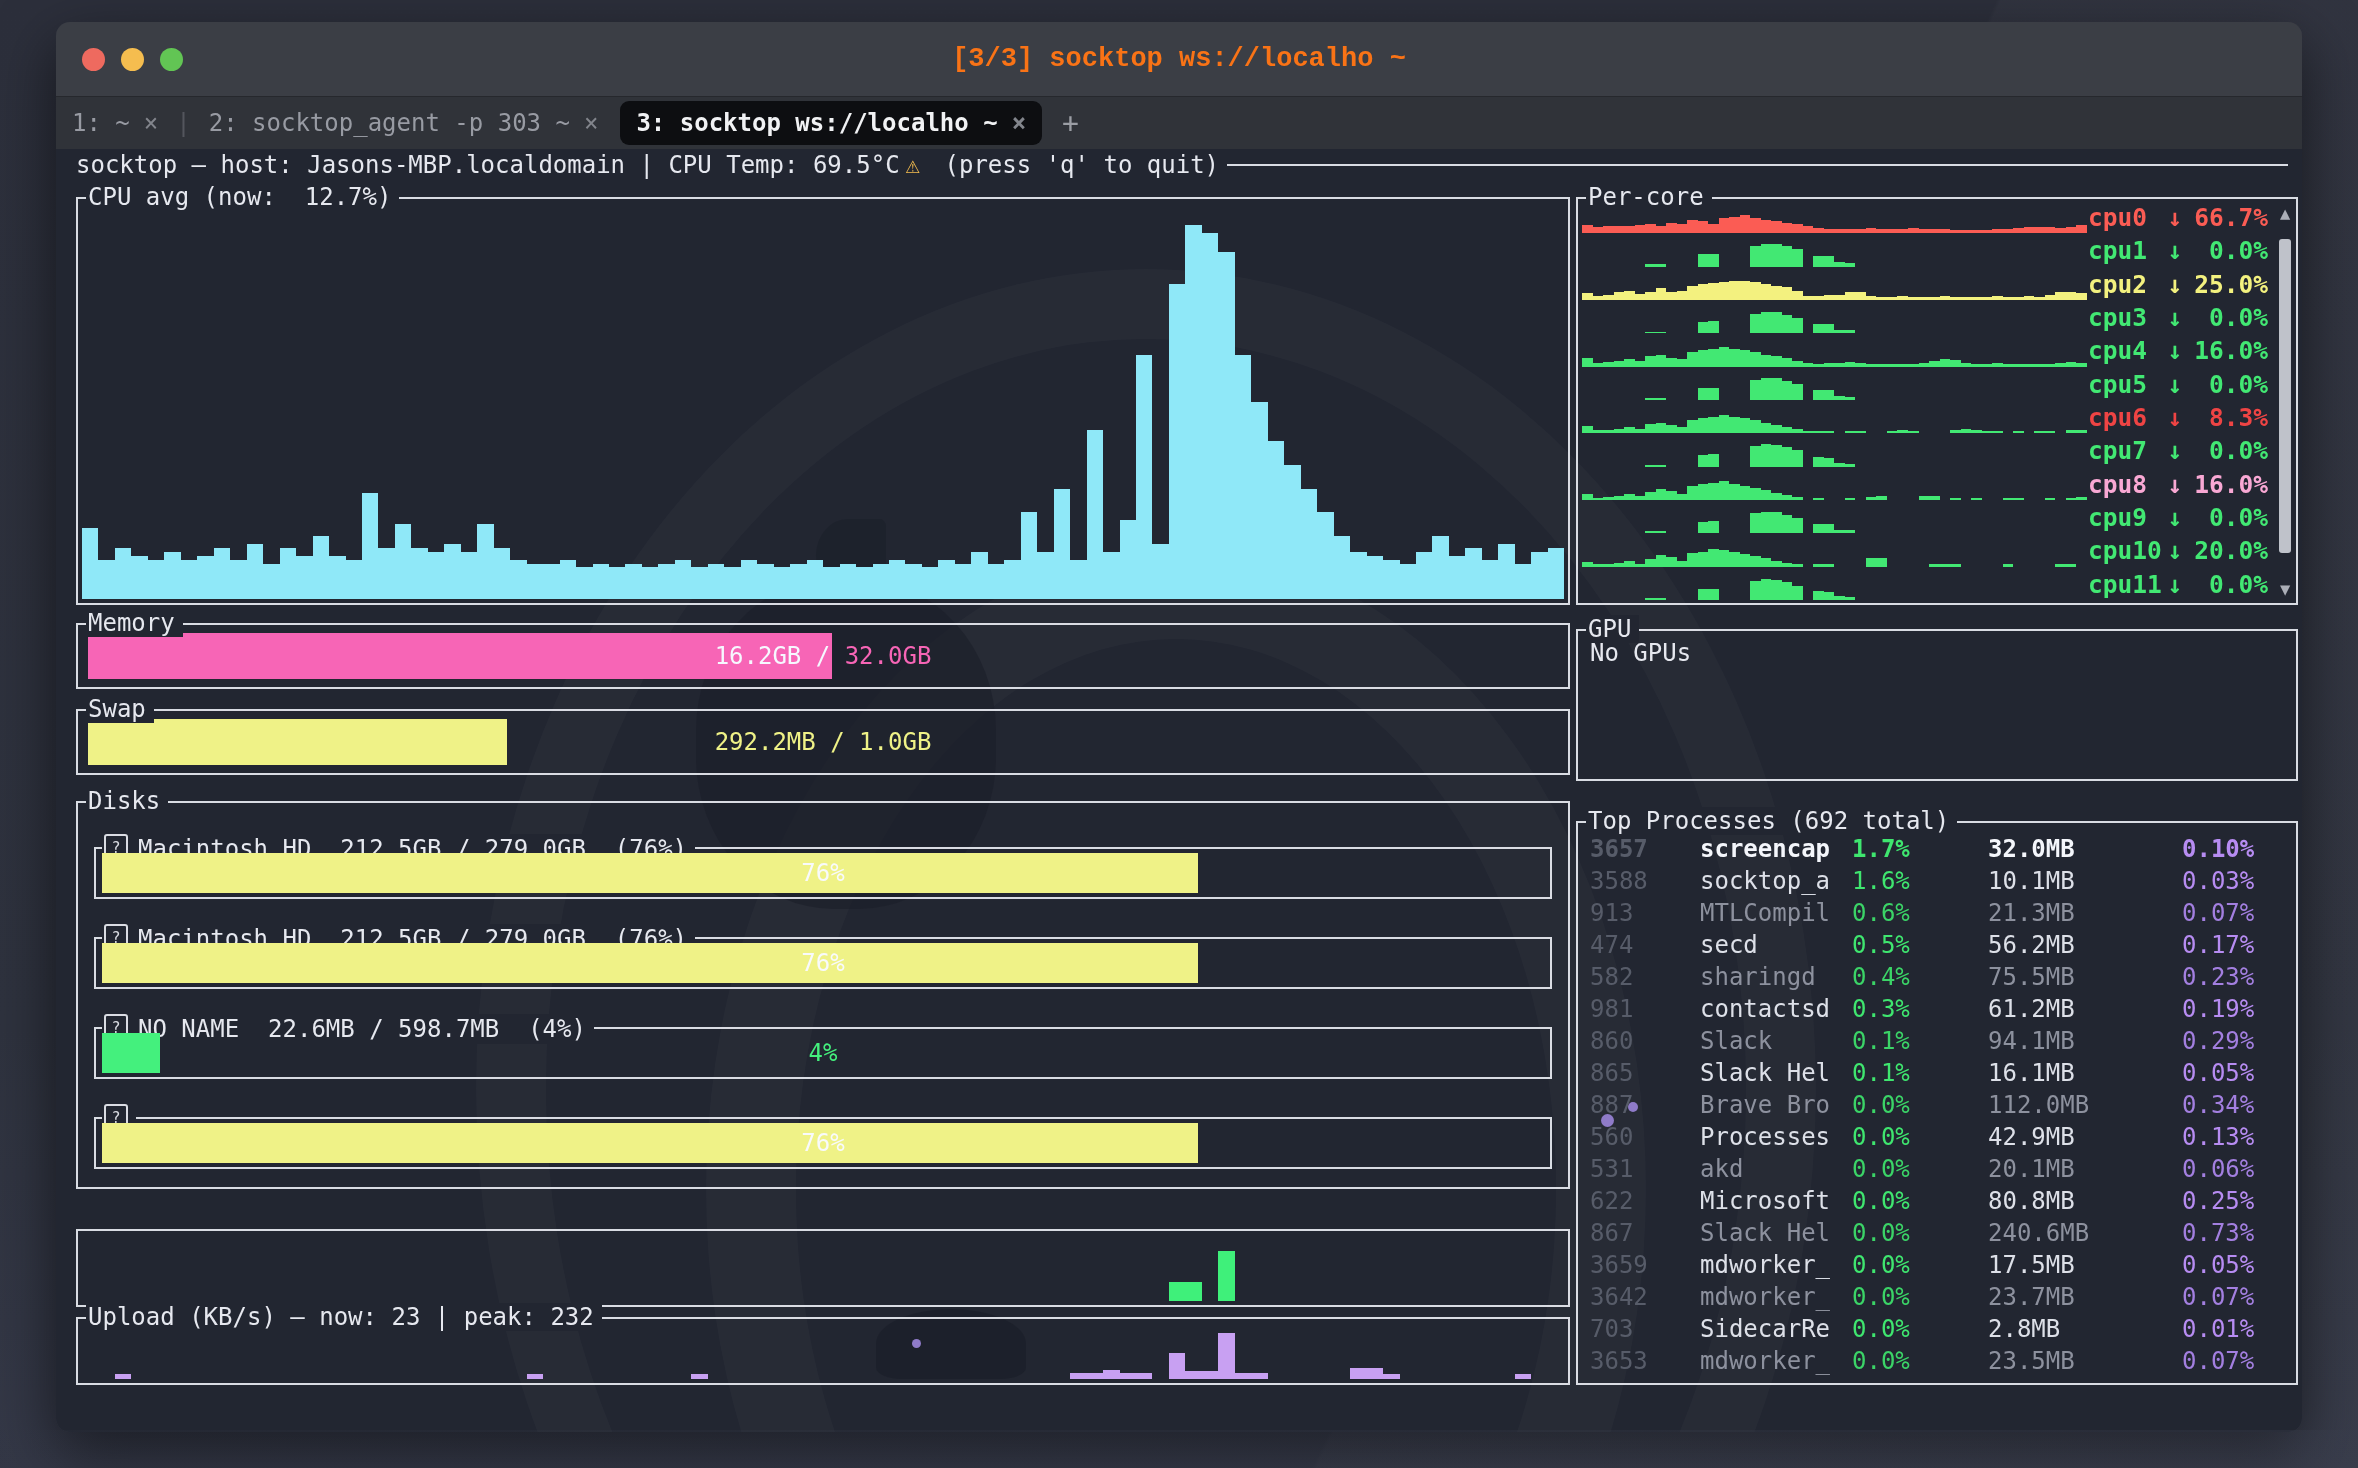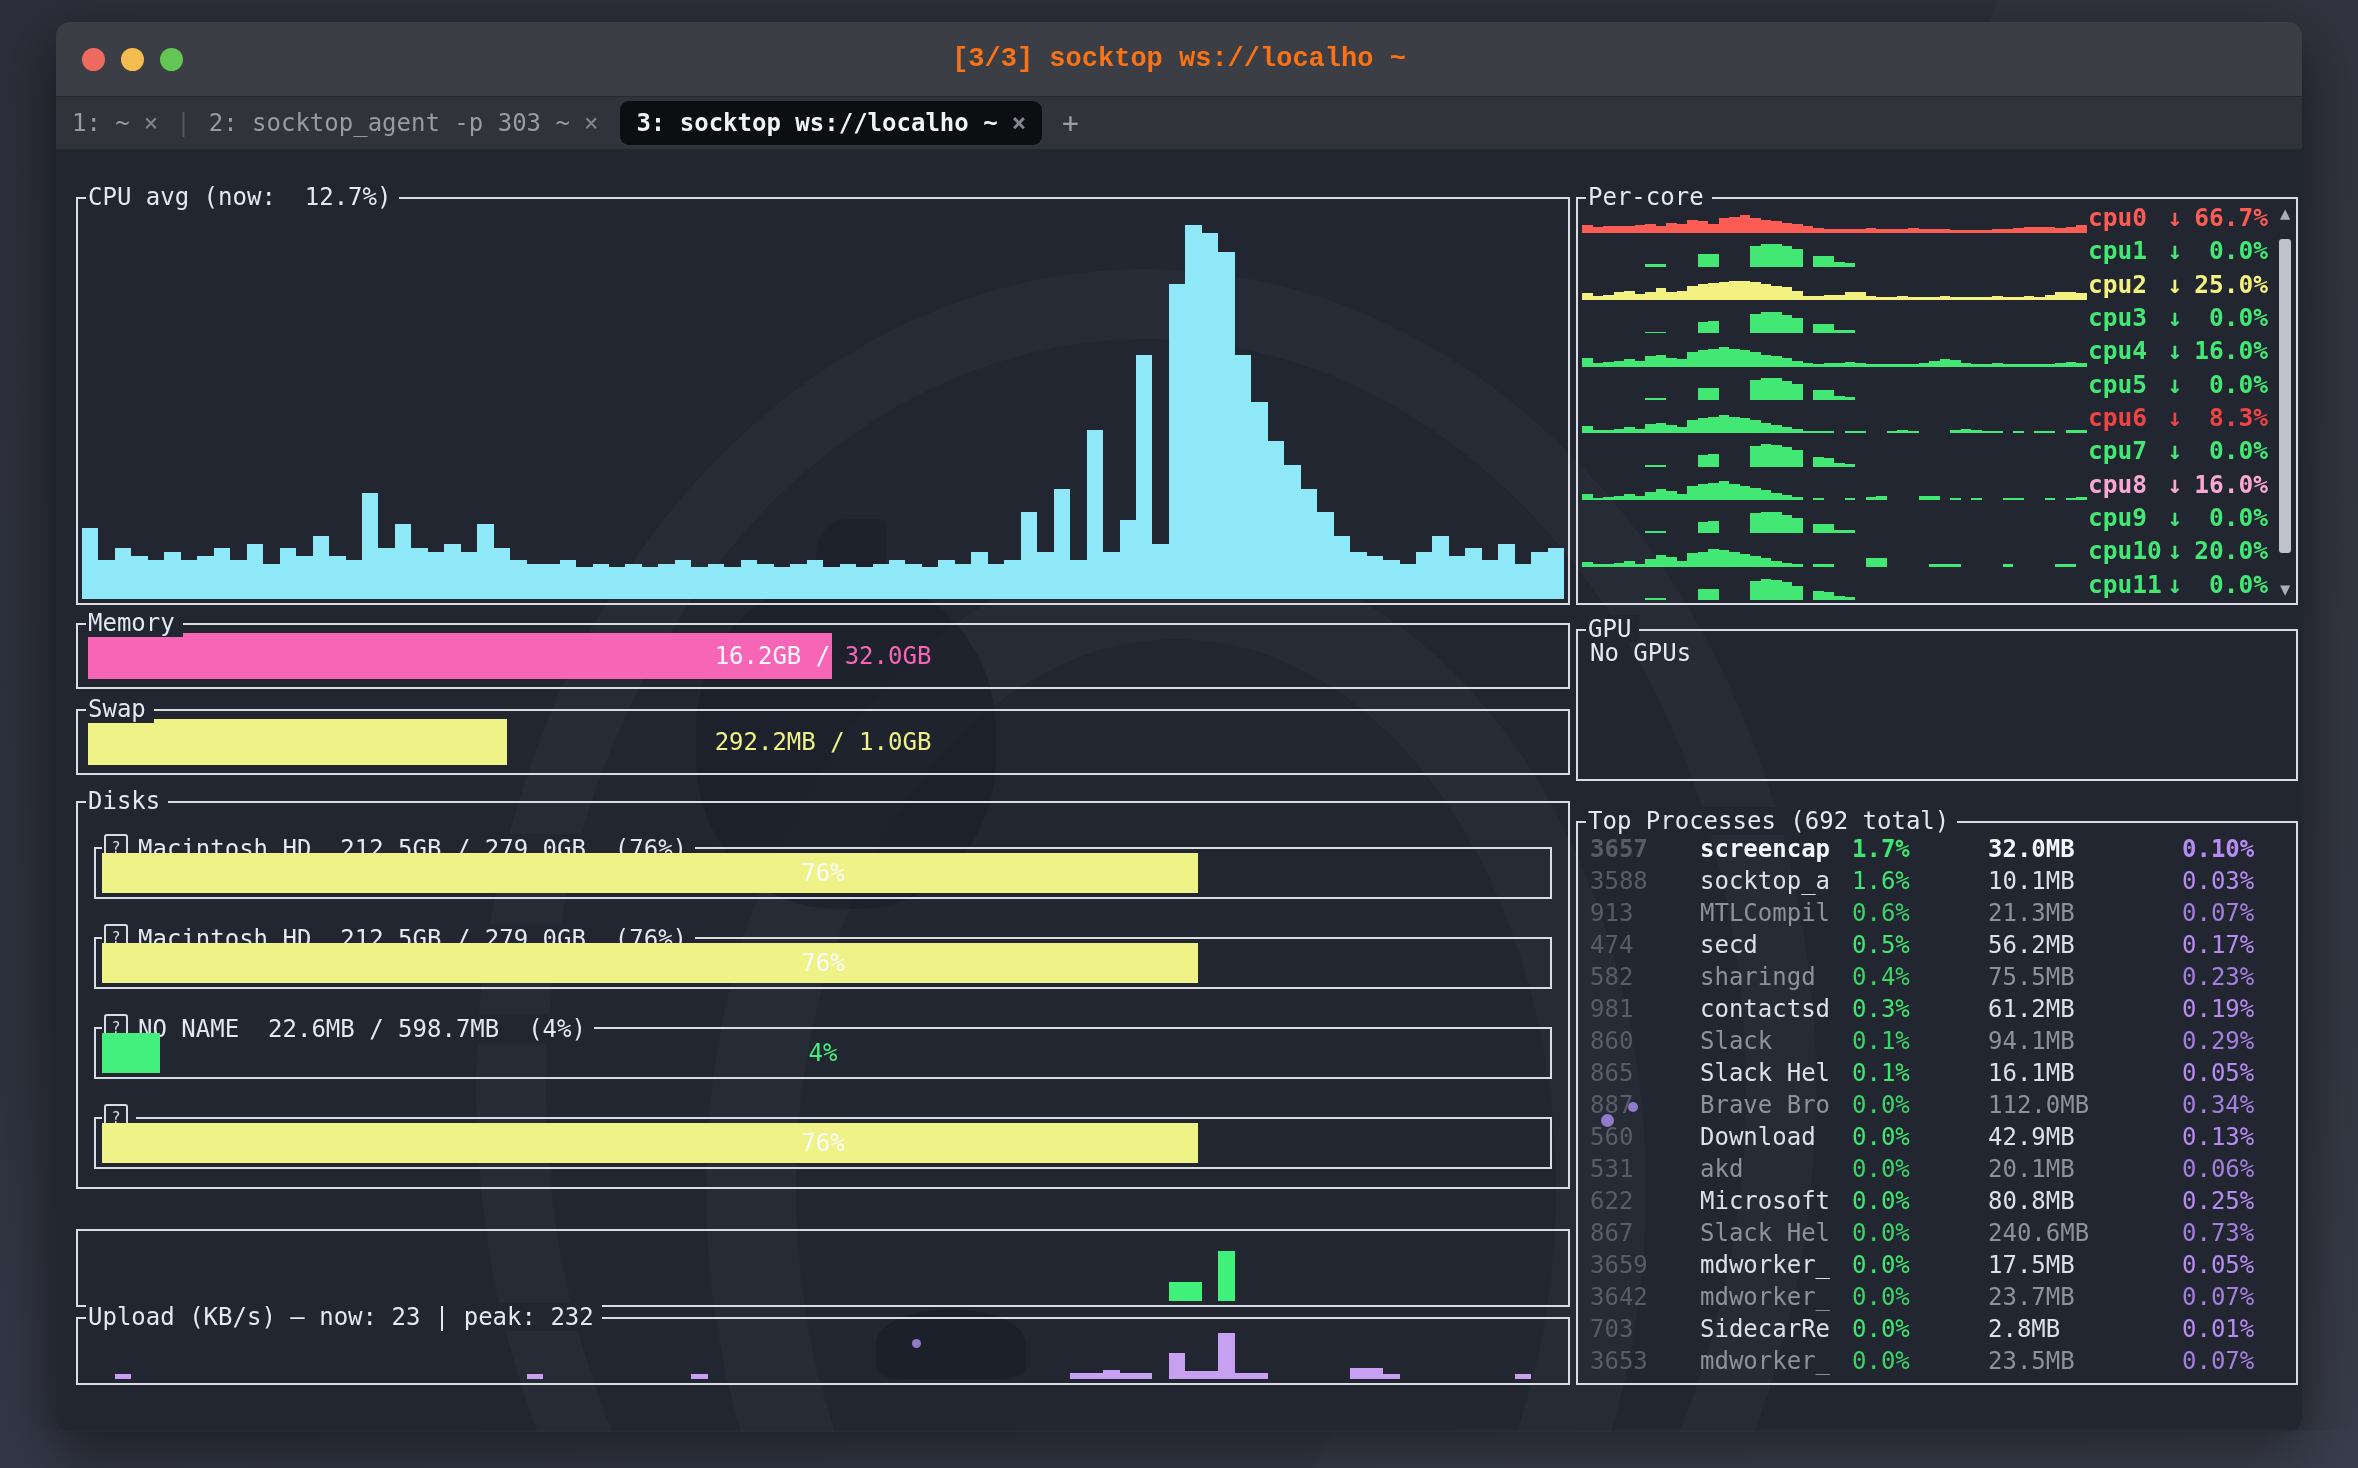--- a/index.html
+++ b/index.html
@@ -115,20 +115,26 @@
 
       <div class="art ring" style="left:420px;top:120px;width:1200px;height:1500px;"></div>
       <div class="art ring" style="left:650px;top:400px;width:760px;height:1100px;border-width:90px;"></div>
       <div class="art blob" style="left:640px;top:430px;width:300px;height:330px;opacity:.65;"></div>
       <div class="art blob" style="left:760px;top:370px;width:70px;height:80px;opacity:.6;border-radius:50% 10% 50% 60%;"></div>
       <div class="art blob" style="left:820px;top:1160px;width:150px;height:70px;opacity:.75;border-radius:60% 60% 20% 20%;"></div>
       <div class="art dot" style="left:1545px;top:965px;width:13px;height:13px;"></div>
       <div class="art dot" style="left:1572px;top:953px;width:10px;height:10px;"></div>
       <div class="art dot" style="left:856px;top:1190px;width:9px;height:9px;"></div>
 
+      <div class="statusline">
+        <span>socktop — host: Jasons-MBP.localdomain | CPU Temp: 69.5°C</span>
+        <span class="warn">⚠</span>
+        <span> (press 'q' to quit)</span>
+        <span class="rule"></span>
+      </div>
 
       <div class="panel" id="p-cpu" style="left:20px;top:48px;width:1490px;height:404px;">
         <span class="ptitle">CPU avg (now:  12.7%)</span>
         <div class="chart" id="cpu-chart" style="top:6px;">
             <div style="height: 18%; background: rgb(143, 232, 248);"></div>
             <div style="height: 10%; background: rgb(143, 232, 248);"></div>
             <div style="height: 13%; background: rgb(143, 232, 248);"></div>
             <div style="height: 11%; background: rgb(143, 232, 248);"></div>
             <div style="height: 10%; background: rgb(143, 232, 248);"></div>
             <div style="height: 12%; background: rgb(143, 232, 248);"></div>
@@ -1165,21 +1171,21 @@
         <div id="proc-grid">
             <div class="prow bold"><div class="c-pid">3657</div><div class="c-name">screencap</div><div class="c-cpu">1.7%</div><div class="c-mem">32.0MB</div><div class="c-pct">0.10%</div></div>
             <div class="prow "><div class="c-pid">3588</div><div class="c-name">socktop_a</div><div class="c-cpu">1.6%</div><div class="c-mem">10.1MB</div><div class="c-pct">0.03%</div></div>
             <div class="prow dim"><div class="c-pid">913</div><div class="c-name">MTLCompil</div><div class="c-cpu">0.6%</div><div class="c-mem">21.3MB</div><div class="c-pct">0.07%</div></div>
             <div class="prow "><div class="c-pid">474</div><div class="c-name">secd</div><div class="c-cpu">0.5%</div><div class="c-mem">56.2MB</div><div class="c-pct">0.17%</div></div>
             <div class="prow dim"><div class="c-pid">582</div><div class="c-name">sharingd</div><div class="c-cpu">0.4%</div><div class="c-mem">75.5MB</div><div class="c-pct">0.23%</div></div>
             <div class="prow "><div class="c-pid">981</div><div class="c-name">contactsd</div><div class="c-cpu">0.3%</div><div class="c-mem">61.2MB</div><div class="c-pct">0.19%</div></div>
             <div class="prow dim"><div class="c-pid">860</div><div class="c-name">Slack</div><div class="c-cpu">0.1%</div><div class="c-mem">94.1MB</div><div class="c-pct">0.29%</div></div>
             <div class="prow "><div class="c-pid">865</div><div class="c-name">Slack Hel</div><div class="c-cpu">0.1%</div><div class="c-mem">16.1MB</div><div class="c-pct">0.05%</div></div>
             <div class="prow dim"><div class="c-pid">887</div><div class="c-name">Brave Bro</div><div class="c-cpu">0.0%</div><div class="c-mem">112.0MB</div><div class="c-pct">0.34%</div></div>
-            <div class="prow "><div class="c-pid">560</div><div class="c-name">Download</div><div class="c-cpu">0.0%</div><div class="c-mem">42.9MB</div><div class="c-pct">0.13%</div></div>
+            <div class="prow "><div class="c-pid">560</div><div class="c-name">Processes</div><div class="c-cpu">0.0%</div><div class="c-mem">42.9MB</div><div class="c-pct">0.13%</div></div>
             <div class="prow dim"><div class="c-pid">531</div><div class="c-name">akd</div><div class="c-cpu">0.0%</div><div class="c-mem">20.1MB</div><div class="c-pct">0.06%</div></div>
             <div class="prow "><div class="c-pid">622</div><div class="c-name">Microsoft</div><div class="c-cpu">0.0%</div><div class="c-mem">80.8MB</div><div class="c-pct">0.25%</div></div>
             <div class="prow dim"><div class="c-pid">867</div><div class="c-name">Slack Hel</div><div class="c-cpu">0.0%</div><div class="c-mem">240.6MB</div><div class="c-pct">0.73%</div></div>
             <div class="prow "><div class="c-pid">3659</div><div class="c-name">mdworker_</div><div class="c-cpu">0.0%</div><div class="c-mem">17.5MB</div><div class="c-pct">0.05%</div></div>
             <div class="prow dim"><div class="c-pid">3642</div><div class="c-name">mdworker_</div><div class="c-cpu">0.0%</div><div class="c-mem">23.7MB</div><div class="c-pct">0.07%</div></div>
             <div class="prow "><div class="c-pid">703</div><div class="c-name">SidecarRe</div><div class="c-cpu">0.0%</div><div class="c-mem">2.8MB</div><div class="c-pct">0.01%</div></div>
             <div class="prow dim"><div class="c-pid">3653</div><div class="c-name">mdworker_</div><div class="c-cpu">0.0%</div><div class="c-mem">23.5MB</div><div class="c-pct">0.07%</div></div>
           </div>
       </div>
     </div>

